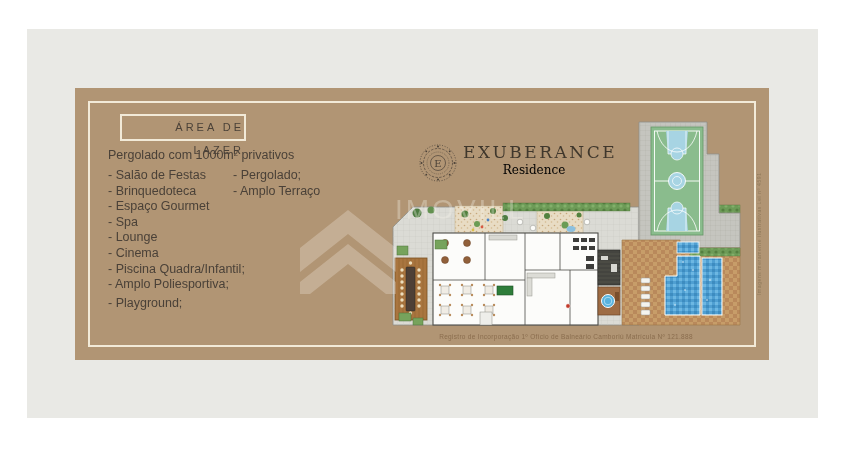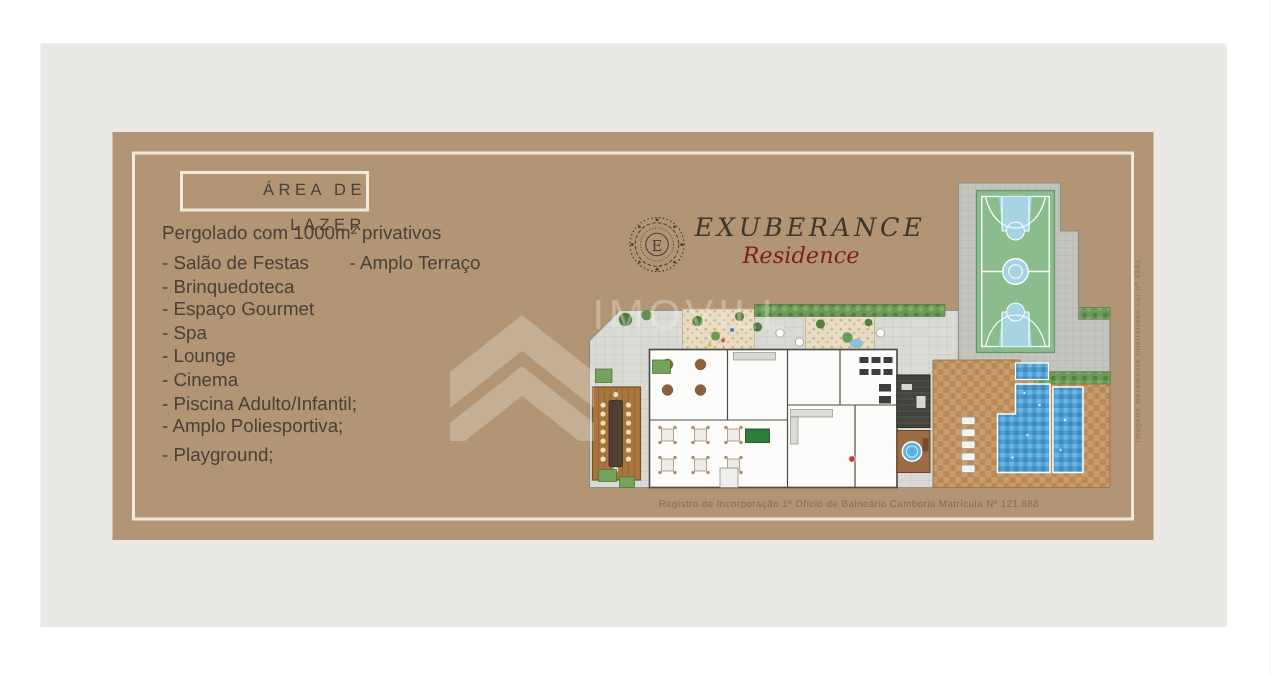--- a/index.html
+++ b/index.html
@@ -15,23 +15,23 @@
   .subtitle{position:absolute;left:33px;top:60px;font-size:12.5px;color:#4a4138;z-index:6;}
   ul.col{position:absolute;list-style:none;margin:0;padding:0;font-size:12.5px;
          line-height:15.6px;color:#4a4138;z-index:6;}
   .col1{left:33px;top:80px;}
   .col2{left:158px;top:80px;}
   .col1 li:last-child{margin-top:3px;}
   .brand{position:absolute;left:340px;top:52px;z-index:6;}
   .emblem{position:absolute;left:3px;top:3px;}
   .brand-text{position:absolute;left:48px;top:2px;width:132px;text-align:center;}
   .brand-name{font-family:"DejaVu Serif",serif;font-size:17px;letter-spacing:2.5px;
-              color:#3f372c;line-height:20px;white-space:nowrap;font-style:italic;}
-  .brand-sub{font-family:"DejaVu Serif",serif;font-style:italic;font-size:15px;
-             color:#7f1d1d;line-height:16px;margin-left:10px;}
+              color:#3f372c;line-height:20px;white-space:nowrap;}
+  .brand-sub{font-family:"DejaVu Serif",serif;font-size:12px;
+             color:#000000;line-height:16px;margin-left:10px;}
   .plan{position:absolute;left:310px;top:22px;z-index:1;}
   .registro{position:absolute;left:310px;top:245px;width:362px;text-align:center;
             font-size:6.5px;letter-spacing:0.3px;color:#8a6d4e;z-index:6;}
   .watermark{position:absolute;left:0;top:0;z-index:4;pointer-events:none;}
   .wm-chevron{position:absolute;left:225px;top:110px;}
   .wm-text{position:absolute;left:320px;top:106px;font-size:28px;font-weight:normal;
            letter-spacing:3px;color:rgba(247,242,233,0.33);white-space:nowrap;}
   .side-note{position:absolute;left:681px;top:57px;height:150px;width:10px;
              writing-mode:vertical-rl;transform:rotate(180deg);overflow:hidden;
              font-size:5px;letter-spacing:0.6px;color:#8f7a5a;z-index:6;}
@@ -50,26 +50,27 @@
 
       <div class="subtitle">Pergolado com 1000m² privativos</div>
 
       <ul class="col col1">
         <li>- Salão de Festas</li>
         <li>- Brinquedoteca</li>
         <li>- Espaço Gourmet</li>
         <li>- Spa</li>
         <li>- Lounge</li>
         <li>- Cinema</li>
-        <li>- Piscina Adulto/Infantil;</li>
+        <li>- Piscina Quadra/Infantil;</li>
         <li>- Amplo Poliesportiva;</li>
         <li>- Playground;</li>
       </ul>
 
       <ul class="col col2">
+        <li>- Pergolado;</li>
         <li>- Amplo Terraço</li>
       </ul>
 
       <div class="brand">
         <svg class="emblem" width="40" height="40" viewBox="0 0 40 40">
           <circle cx="20" cy="20" r="18" fill="none" stroke="#4a4138" stroke-width="0.8" stroke-dasharray="1,1.6"></circle>
           <circle cx="20" cy="20" r="14.5" fill="none" stroke="#4a4138" stroke-width="0.7" stroke-dasharray="2.4,1.4"></circle>
           <circle cx="20" cy="20" r="11" fill="none" stroke="#4a4138" stroke-width="0.6" stroke-dasharray="0.8,1.2"></circle>
           <circle cx="20" cy="20" r="7.5" fill="none" stroke="#4a4138" stroke-width="0.7"></circle>
           <circle cx="20" cy="3.5" r="1" fill="#4a4138"></circle>

